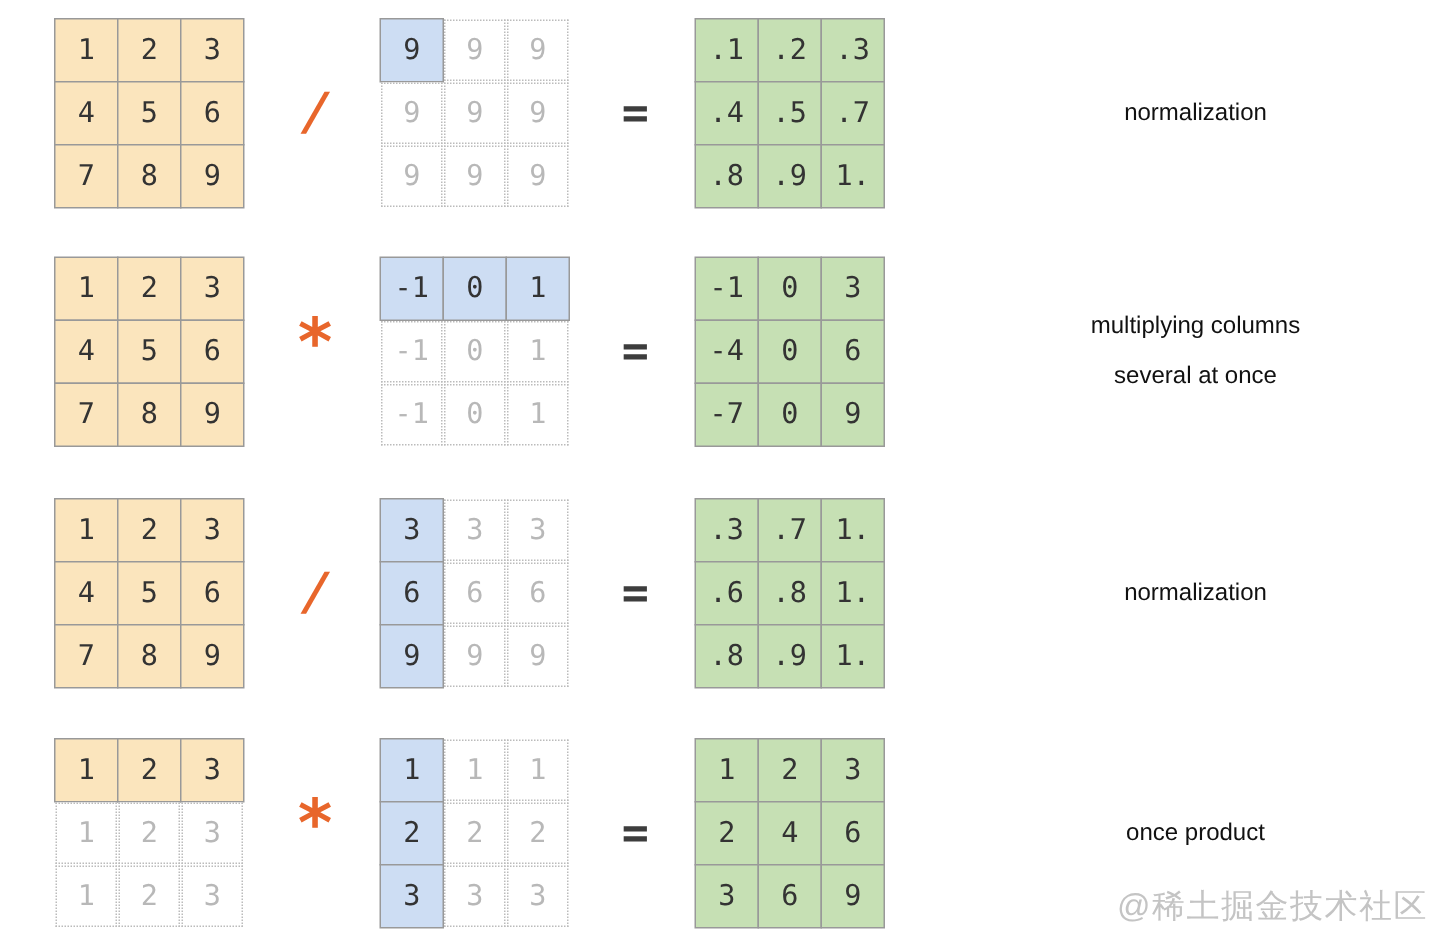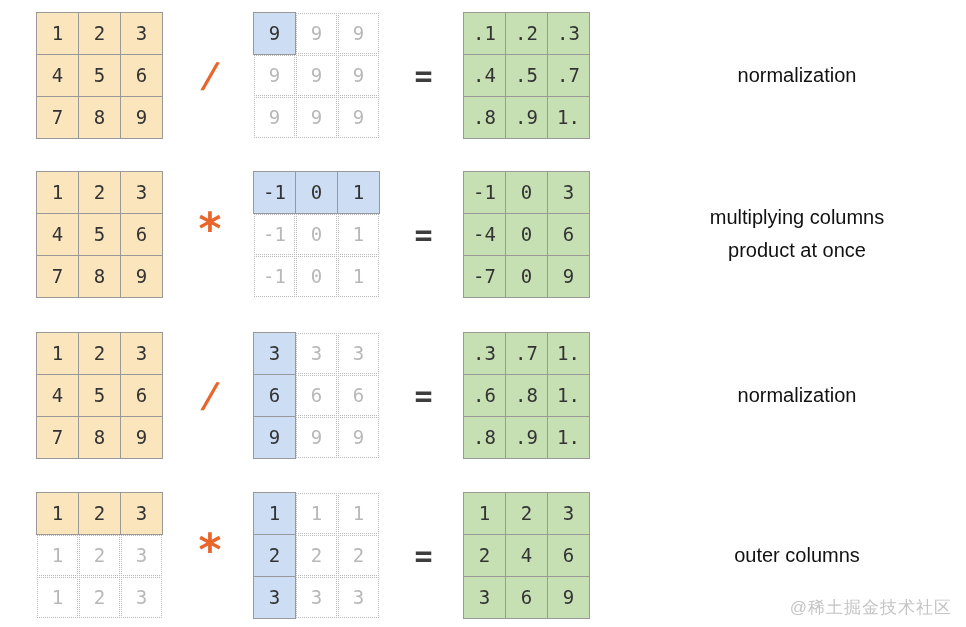--- a/index.html
+++ b/index.html
@@ -90,29 +90,29 @@
   .eq {
     color: var(--equals-color);
     font-family: "DejaVu Sans Mono", monospace;
     font-weight: 700;
     font-size: 30px;
   }
 
   .rlabel {
     padding-left: 34px;
     text-align: center;
-    font-size: 20px;
+    font-size: 16px;
     line-height: 33px;
     color: var(--label-color);
   }
 
   .watermark {
     position: absolute;
     right: 14px; bottom: 8px;
-    font-size: 17px;
+    font-size: 22px;
     color: var(--watermark-color);
     letter-spacing: 1px;
   }
 </style>
 </head>
 <body>
 
 <div class="row row-1">
   <div class="mat mat-left">
       <div class="cell cell-orange">1</div>
@@ -185,21 +185,21 @@
       <div class="cell cell-green">3</div>
       <div class="cell cell-green">-4</div>
       <div class="cell cell-green">0</div>
       <div class="cell cell-green">6</div>
       <div class="cell cell-green">-7</div>
       <div class="cell cell-green">0</div>
       <div class="cell cell-green">9</div>
     </div>
   <div class="rlabel">
       <div class="label-line">multiplying columns</div>
-      <div class="label-line">product at once</div>
+      <div class="label-line">several at once</div>
     </div>
 </div>
 
 <div class="row row-3">
   <div class="mat mat-left">
       <div class="cell cell-orange">1</div>
       <div class="cell cell-orange">2</div>
       <div class="cell cell-orange">3</div>
       <div class="cell cell-orange">4</div>
       <div class="cell cell-orange">5</div>
@@ -267,17 +267,17 @@
       <div class="cell cell-green">2</div>
       <div class="cell cell-green">3</div>
       <div class="cell cell-green">2</div>
       <div class="cell cell-green">4</div>
       <div class="cell cell-green">6</div>
       <div class="cell cell-green">3</div>
       <div class="cell cell-green">6</div>
       <div class="cell cell-green">9</div>
     </div>
   <div class="rlabel">
-      <div class="label-line">outer columns</div>
+      <div class="label-line">once product</div>
     </div>
 </div>
 
 <div class="watermark">@稀土掘金技术社区</div>
 
 </body></html>

